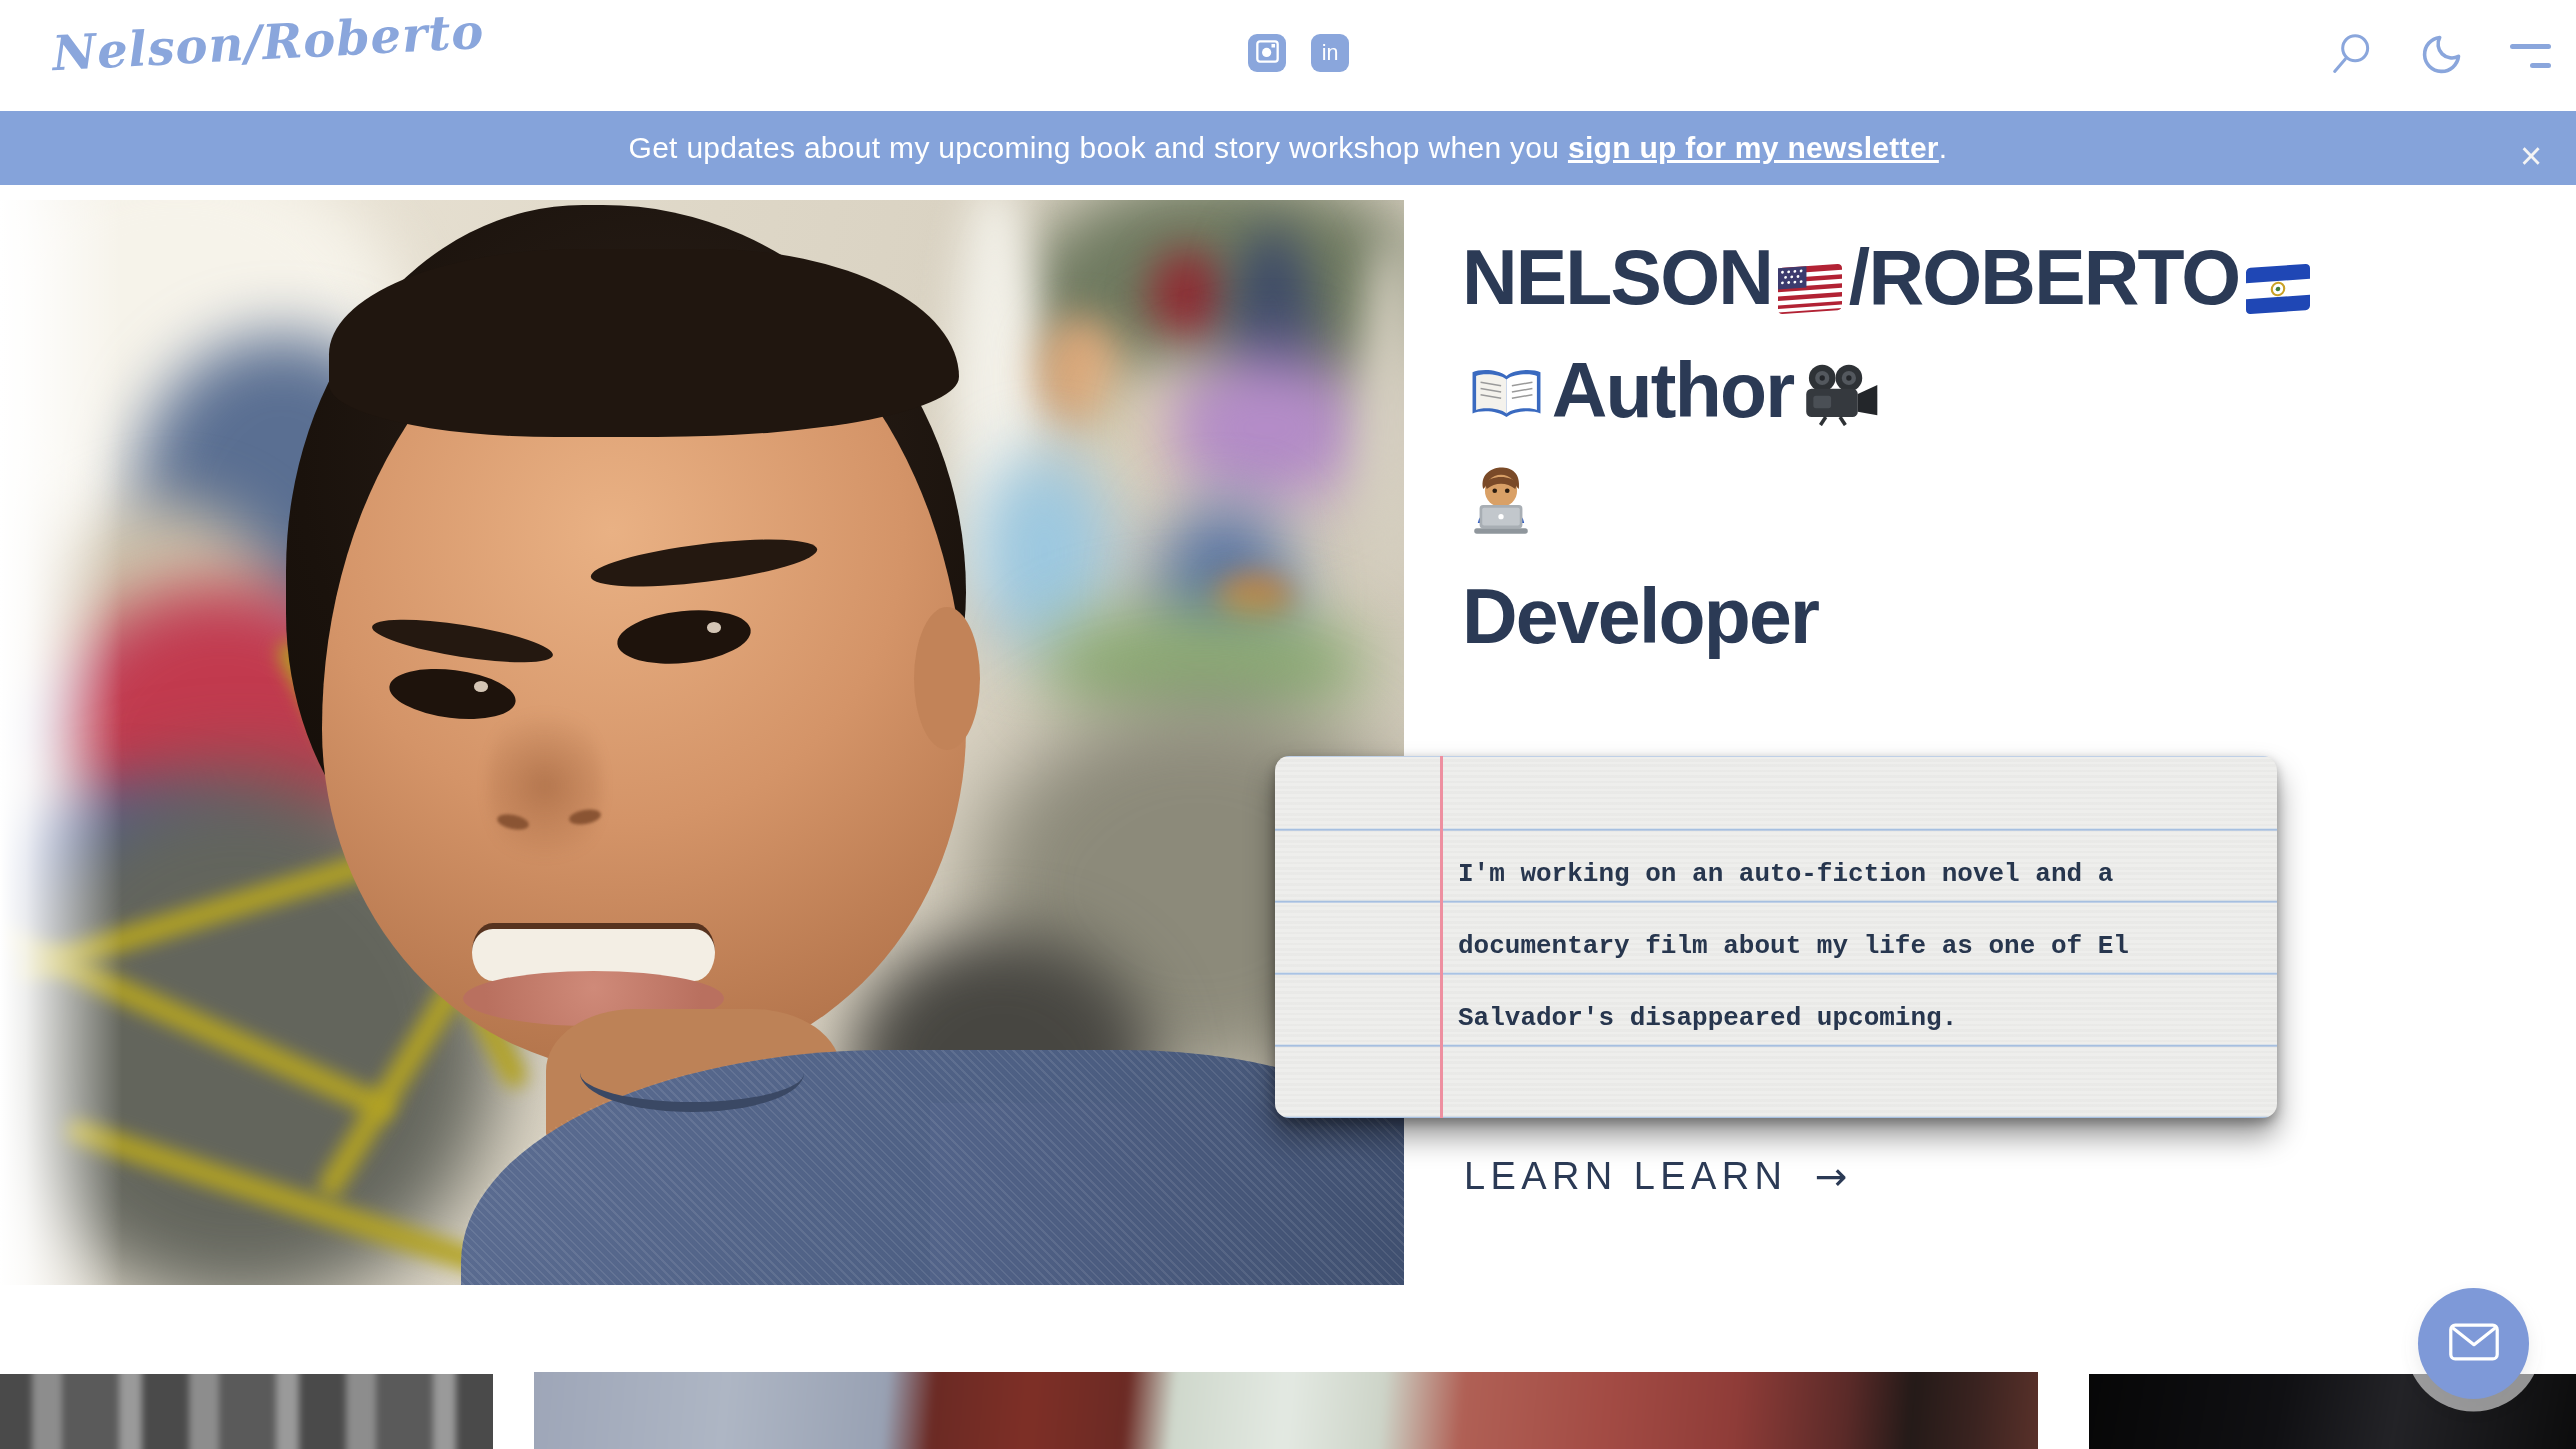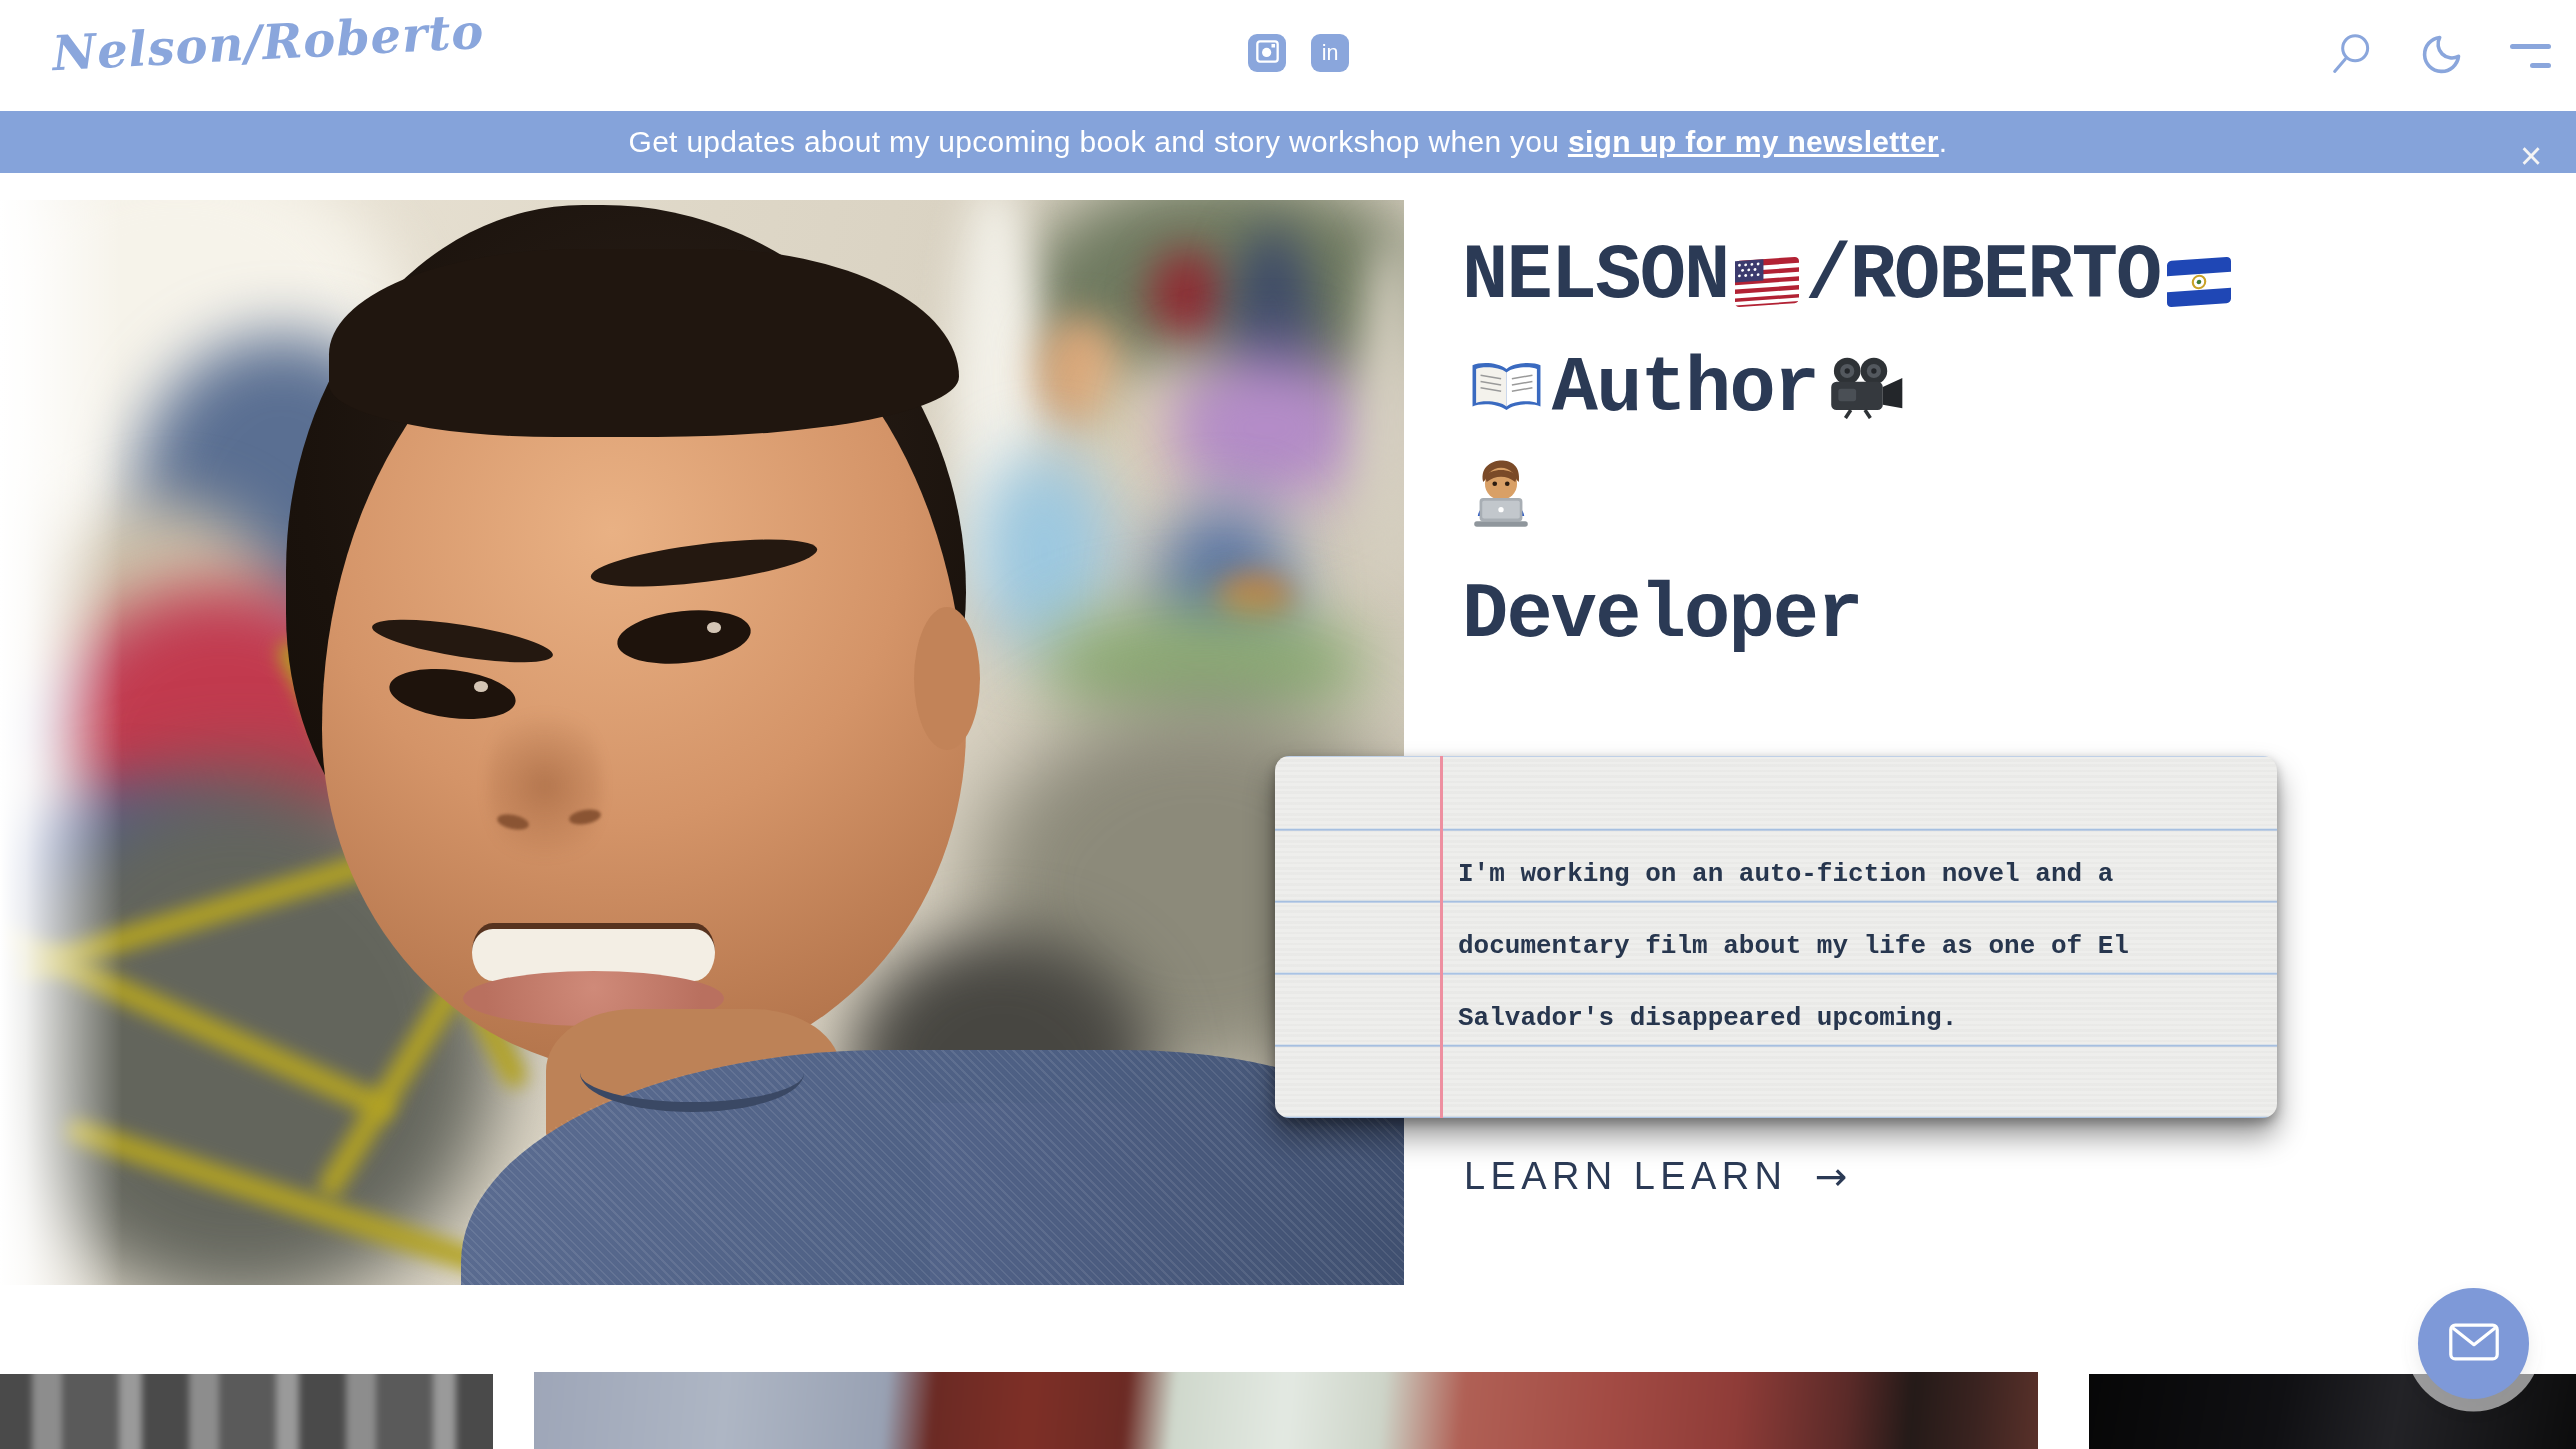--- a/index.html
+++ b/index.html
@@ -15,21 +15,21 @@
   .social-tile{width:38px;height:38px;border-radius:9px;background:#8aa6dc;display:flex;
                align-items:center;justify-content:center;cursor:pointer;}
   .li-glyph{color:#ffffff;font-weight:400;font-size:21.5px;font-family:"Liberation Sans",sans-serif;}
   .hdr-actions{position:absolute;right:25px;top:32px;display:flex;align-items:center;gap:47px;}
   .icon-btn{background:none;border:none;padding:0;cursor:pointer;display:flex;align-items:center;}
   .burger{display:flex;flex-direction:column;align-items:flex-end;gap:14.3px;width:41px;}
   .burger .bar1{width:41px;height:4.5px;background:#8aa6dc;border-radius:2.7px;}
   .burger .bar2{width:21.5px;height:4.5px;background:#8aa6dc;border-radius:2.7px;}
 
   
-  .banner{position:absolute;left:0;top:111px;width:2576px;height:62px;background:#85a3da;
+  .banner{position:absolute;left:0;top:111px;width:2576px;height:74px;background:#85a3da;
           display:flex;align-items:center;justify-content:center;}
   .banner p{margin:0;color:#ffffff;font-size:30px;letter-spacing:0.3px;}
   .banner a{color:#ffffff;font-weight:700;text-decoration:underline;cursor:pointer;}
   .banner-close{position:absolute;right:18px;top:0;height:89px;width:54px;background:none;border:none;
                 color:#f4f4f4;font-size:38px;font-weight:300;cursor:pointer;line-height:89px;}
 
   
   .hero-photo{position:absolute;left:0;top:200px;width:1404px;height:1085px;overflow:hidden;
               background:linear-gradient(100deg,#efe9dc 0%,#ded7c7 45%,#cfc8b8 100%);}
   .blob{position:absolute;border-radius:50%;filter:blur(32px);}
@@ -68,21 +68,21 @@
   .shirt-tex{position:absolute;left:461px;top:850px;width:948px;height:242px;opacity:.25;
              background:repeating-linear-gradient(45deg,rgba(255,255,255,.35) 0 1.8px,transparent 1.8px 6.3px);
              border-radius:45% 30% 0 0 / 85% 45% 0 0;}
   .collar{position:absolute;left:580px;top:834px;width:224px;height:68px;border-radius:50%;
           border-bottom:10.7px solid #3a4864;background:transparent;}
   .left-fade{position:absolute;left:0;top:0;width:322px;height:1085px;
              background:linear-gradient(90deg,#ffffff 0%,rgba(255,255,255,.88) 8%,rgba(255,255,255,0) 38%);}
 
   
   .hero-heading{position:absolute;left:1462px;top:225px;width:1055px;margin:0;
-                font-family:Liberation Mono, monospace;font-weight:700;
+                font-family:Liberation Sans, sans-serif;font-weight:700;
                 font-size:77px;line-height:104px;color:#2b3a55;letter-spacing:-1.8px;white-space:nowrap;}
   .hero-heading .hline{display:block;}
   .hico{display:inline-block;vertical-align:-9px;margin:0 5.4px;}
   .note-card{position:absolute;left:1275px;top:756px;width:1002px;height:362px;border-radius:14.3px;
              background:
                repeating-linear-gradient(0deg,rgba(0,0,0,.018) 0 2.7px,rgba(255,255,255,0) 2.7px 5.4px),
                repeating-linear-gradient(180deg,transparent 0 70px,#a9c3e4 70px 72px),
                #eeeeec;
              background-position:0 0,0 2.7px,0 0;
              box-shadow:0 18px 30px rgba(0,0,0,.42),0 4.5px 10.7px rgba(0,0,0,.28);}

